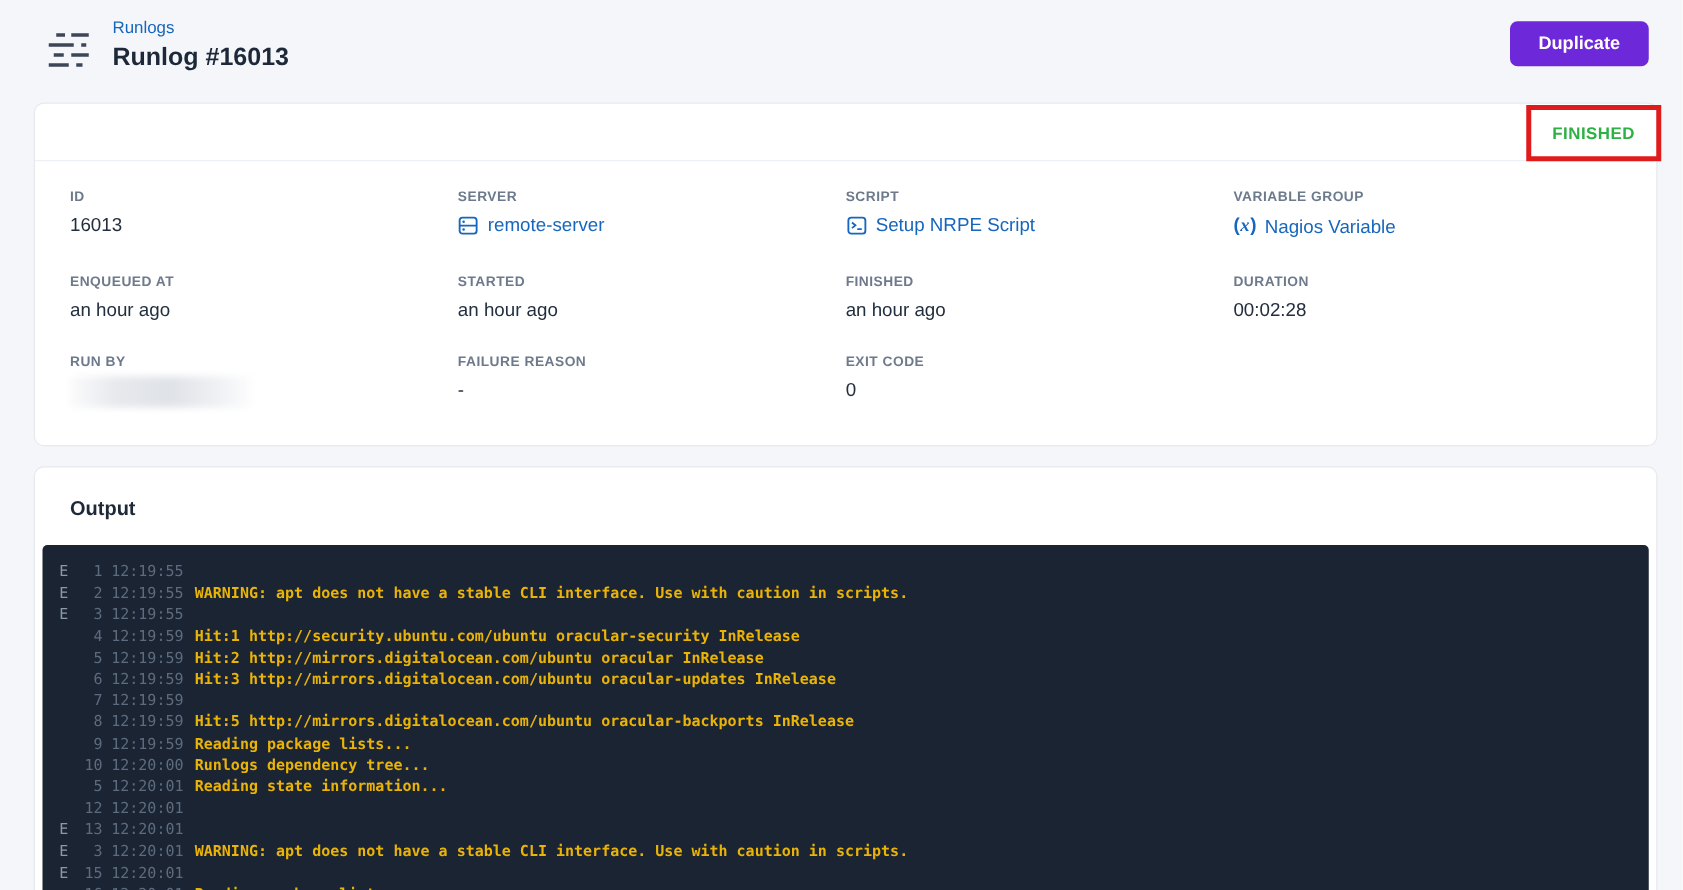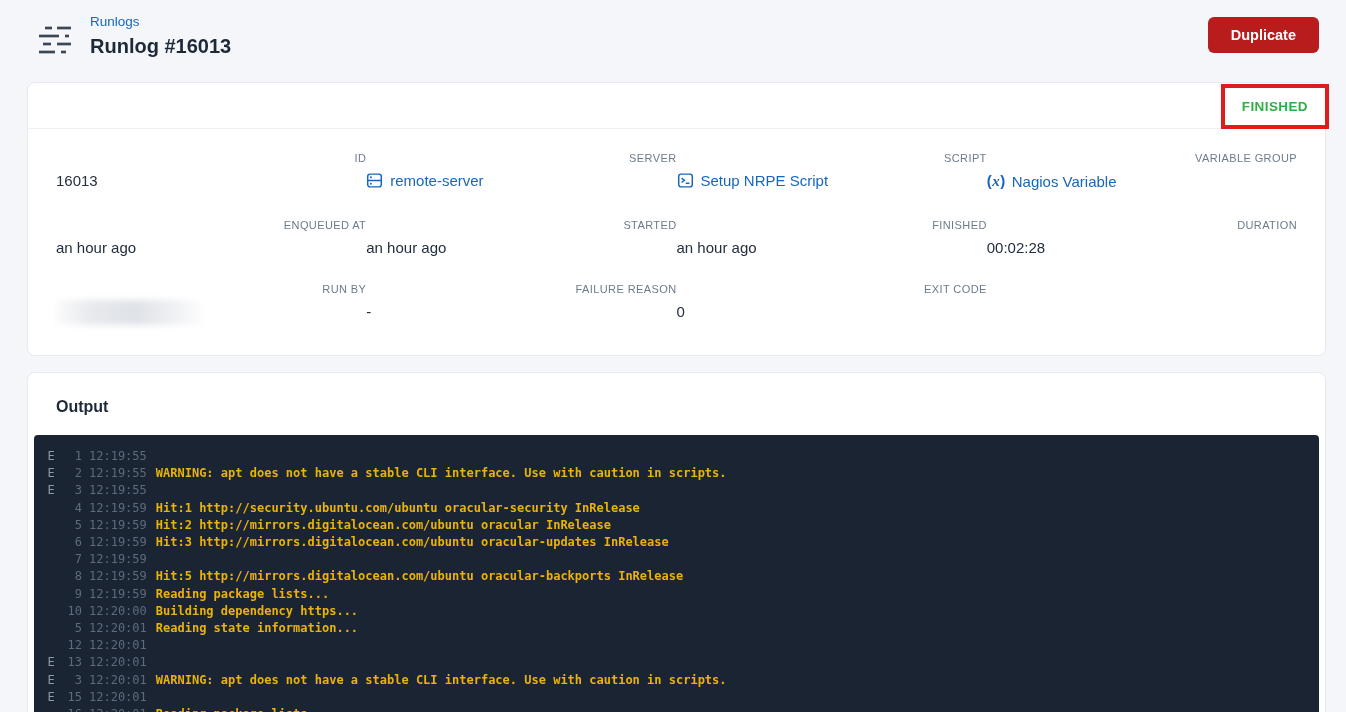--- a/index.html
+++ b/index.html
@@ -11,21 +11,21 @@
     color:#232f3e;
   }
   
   .header { position:relative; height:82px; }
   .hdr-icon { position:absolute; left:37px; top:25px; width:40px; height:32px; }
   .hdr-text { position:absolute; left:90px; top:14px; }
   .breadcrumb { color:#1766be; font-size:13.5px; line-height:16px; cursor:pointer; }
   .page-title { color:#1d2939; font-size:20px; font-weight:700; margin-top:5px; }
   .duplicate-btn {
     position:absolute; right:27px; top:17px;
-    background:#b91c1c; color:#ffffff; border:none; border-radius:6px;
+    background:#6d28d9; color:#ffffff; border:none; border-radius:6px;
     font-family:inherit; font-size:14.5px; font-weight:700;
     padding:10px 23px; cursor:pointer;
   }
   
   .card {
     background:#ffffff; border:1px solid #e6e9ee; border-radius:8px;
     margin-left:27px; margin-right:20px;
   }
   
   .status-row { height:46px; border-bottom:1px solid #edf0f4; position:relative; }
@@ -34,23 +34,22 @@
     border:4px solid #e01b1b; background:#ffffff;
     display:flex; align-items:center; padding:0 17px;
   }
   .status-label { color:#2db144; font-size:13.5px; font-weight:700; letter-spacing:.4px; }
   
   .details-grid {
     display:grid; grid-template-columns:repeat(4,1fr);
     row-gap:26px; padding:23px 28px 30px 28px;
   }
   .field-label {
-    font-size:11px; font-weight:400; color:#6d7a8c; letter-spacing:.4px;
+    font-size:11px; font-weight:700; color:#6d7a8c; letter-spacing:.4px;
     text-transform:uppercase;
-    text-align:right;
   }
   .field-value { font-size:15px; color:#232f3e; margin-top:7px; line-height:19px; }
   a.field-value.link {
     color:#1766be; text-decoration:none; display:inline-flex;
     align-items:center; gap:7px; cursor:pointer;
   }
   .field-value.link svg { display:block; }
   .var-ic { font-size:15px; font-weight:600; color:#1766be; letter-spacing:-.5px; }
   .var-ic i { font-family:"Liberation Serif",serif; padding:0 1px; }
   .redacted {
@@ -167,21 +166,21 @@
   <div class="terminal">
       <div class="tline"><span class="t-err">E</span><span class="t-num">1</span><span class="t-time">12:19:55</span><span class="t-text"></span></div>
       <div class="tline"><span class="t-err">E</span><span class="t-num">2</span><span class="t-time">12:19:55</span><span class="t-text">WARNING: apt does not have a stable CLI interface. Use with caution in scripts.</span></div>
       <div class="tline"><span class="t-err">E</span><span class="t-num">3</span><span class="t-time">12:19:55</span><span class="t-text"></span></div>
       <div class="tline"><span class="t-err"></span><span class="t-num">4</span><span class="t-time">12:19:59</span><span class="t-text">Hit:1 http://security.ubuntu.com/ubuntu oracular-security InRelease</span></div>
       <div class="tline"><span class="t-err"></span><span class="t-num">5</span><span class="t-time">12:19:59</span><span class="t-text">Hit:2 http://mirrors.digitalocean.com/ubuntu oracular InRelease</span></div>
       <div class="tline"><span class="t-err"></span><span class="t-num">6</span><span class="t-time">12:19:59</span><span class="t-text">Hit:3 http://mirrors.digitalocean.com/ubuntu oracular-updates InRelease</span></div>
       <div class="tline"><span class="t-err"></span><span class="t-num">7</span><span class="t-time">12:19:59</span></div>
       <div class="tline"><span class="t-err"></span><span class="t-num">8</span><span class="t-time">12:19:59</span><span class="t-text">Hit:5 http://mirrors.digitalocean.com/ubuntu oracular-backports InRelease</span></div>
       <div class="tline"><span class="t-err"></span><span class="t-num">9</span><span class="t-time">12:19:59</span><span class="t-text">Reading package lists...</span></div>
-      <div class="tline"><span class="t-err"></span><span class="t-num">10</span><span class="t-time">12:20:00</span><span class="t-text">Building dependency https...</span></div>
+      <div class="tline"><span class="t-err"></span><span class="t-num">10</span><span class="t-time">12:20:00</span><span class="t-text">Runlogs dependency tree...</span></div>
       <div class="tline"><span class="t-err"></span><span class="t-num">5</span><span class="t-time">12:20:01</span><span class="t-text">Reading state information...</span></div>
       <div class="tline"><span class="t-err"></span><span class="t-num">12</span><span class="t-time">12:20:01</span></div>
       <div class="tline"><span class="t-err">E</span><span class="t-num">13</span><span class="t-time">12:20:01</span><span class="t-text"></span></div>
       <div class="tline"><span class="t-err">E</span><span class="t-num">3</span><span class="t-time">12:20:01</span><span class="t-text">WARNING: apt does not have a stable CLI interface. Use with caution in scripts.</span></div>
       <div class="tline"><span class="t-err">E</span><span class="t-num">15</span><span class="t-time">12:20:01</span><span class="t-text"></span></div>
       <div class="tline"><span class="t-err"></span><span class="t-num">16</span><span class="t-time">12:20:01</span><span class="t-text">Reading package lists...</span></div>
     </div>
 </div>
 
 </body></html>

